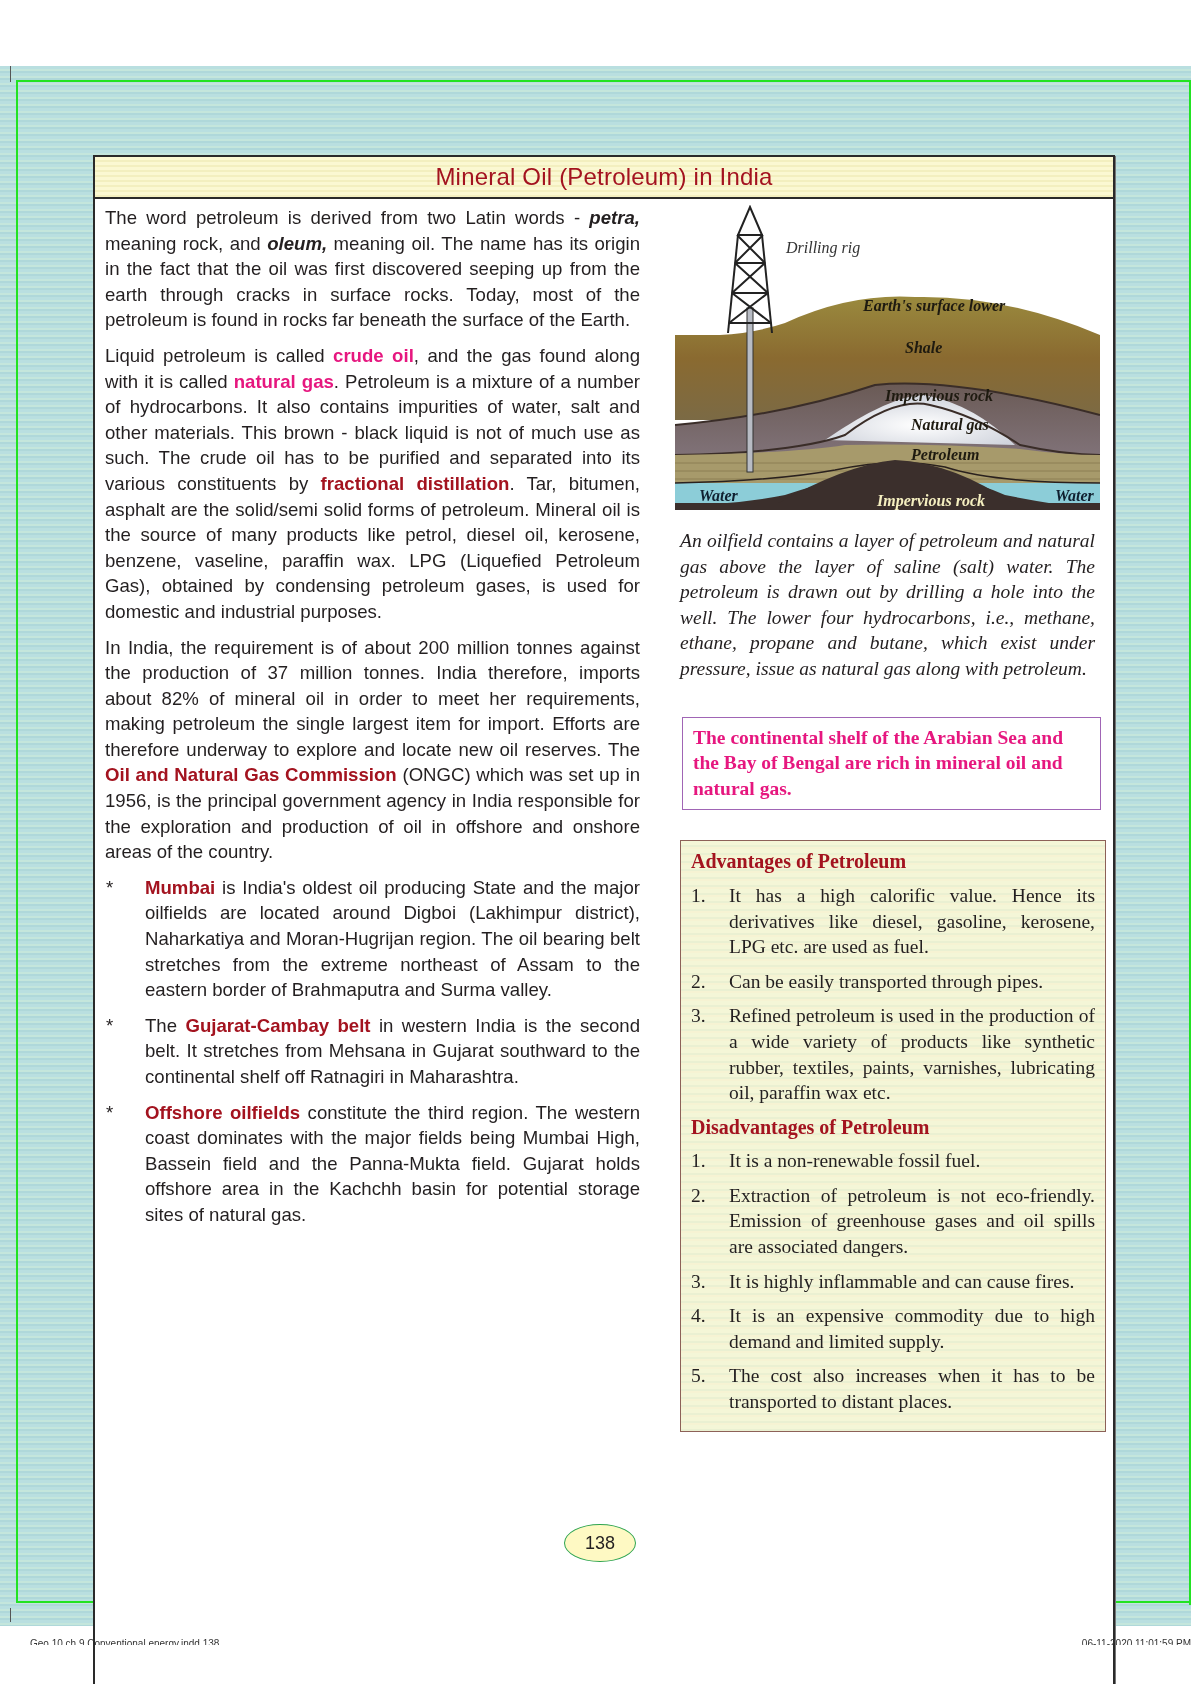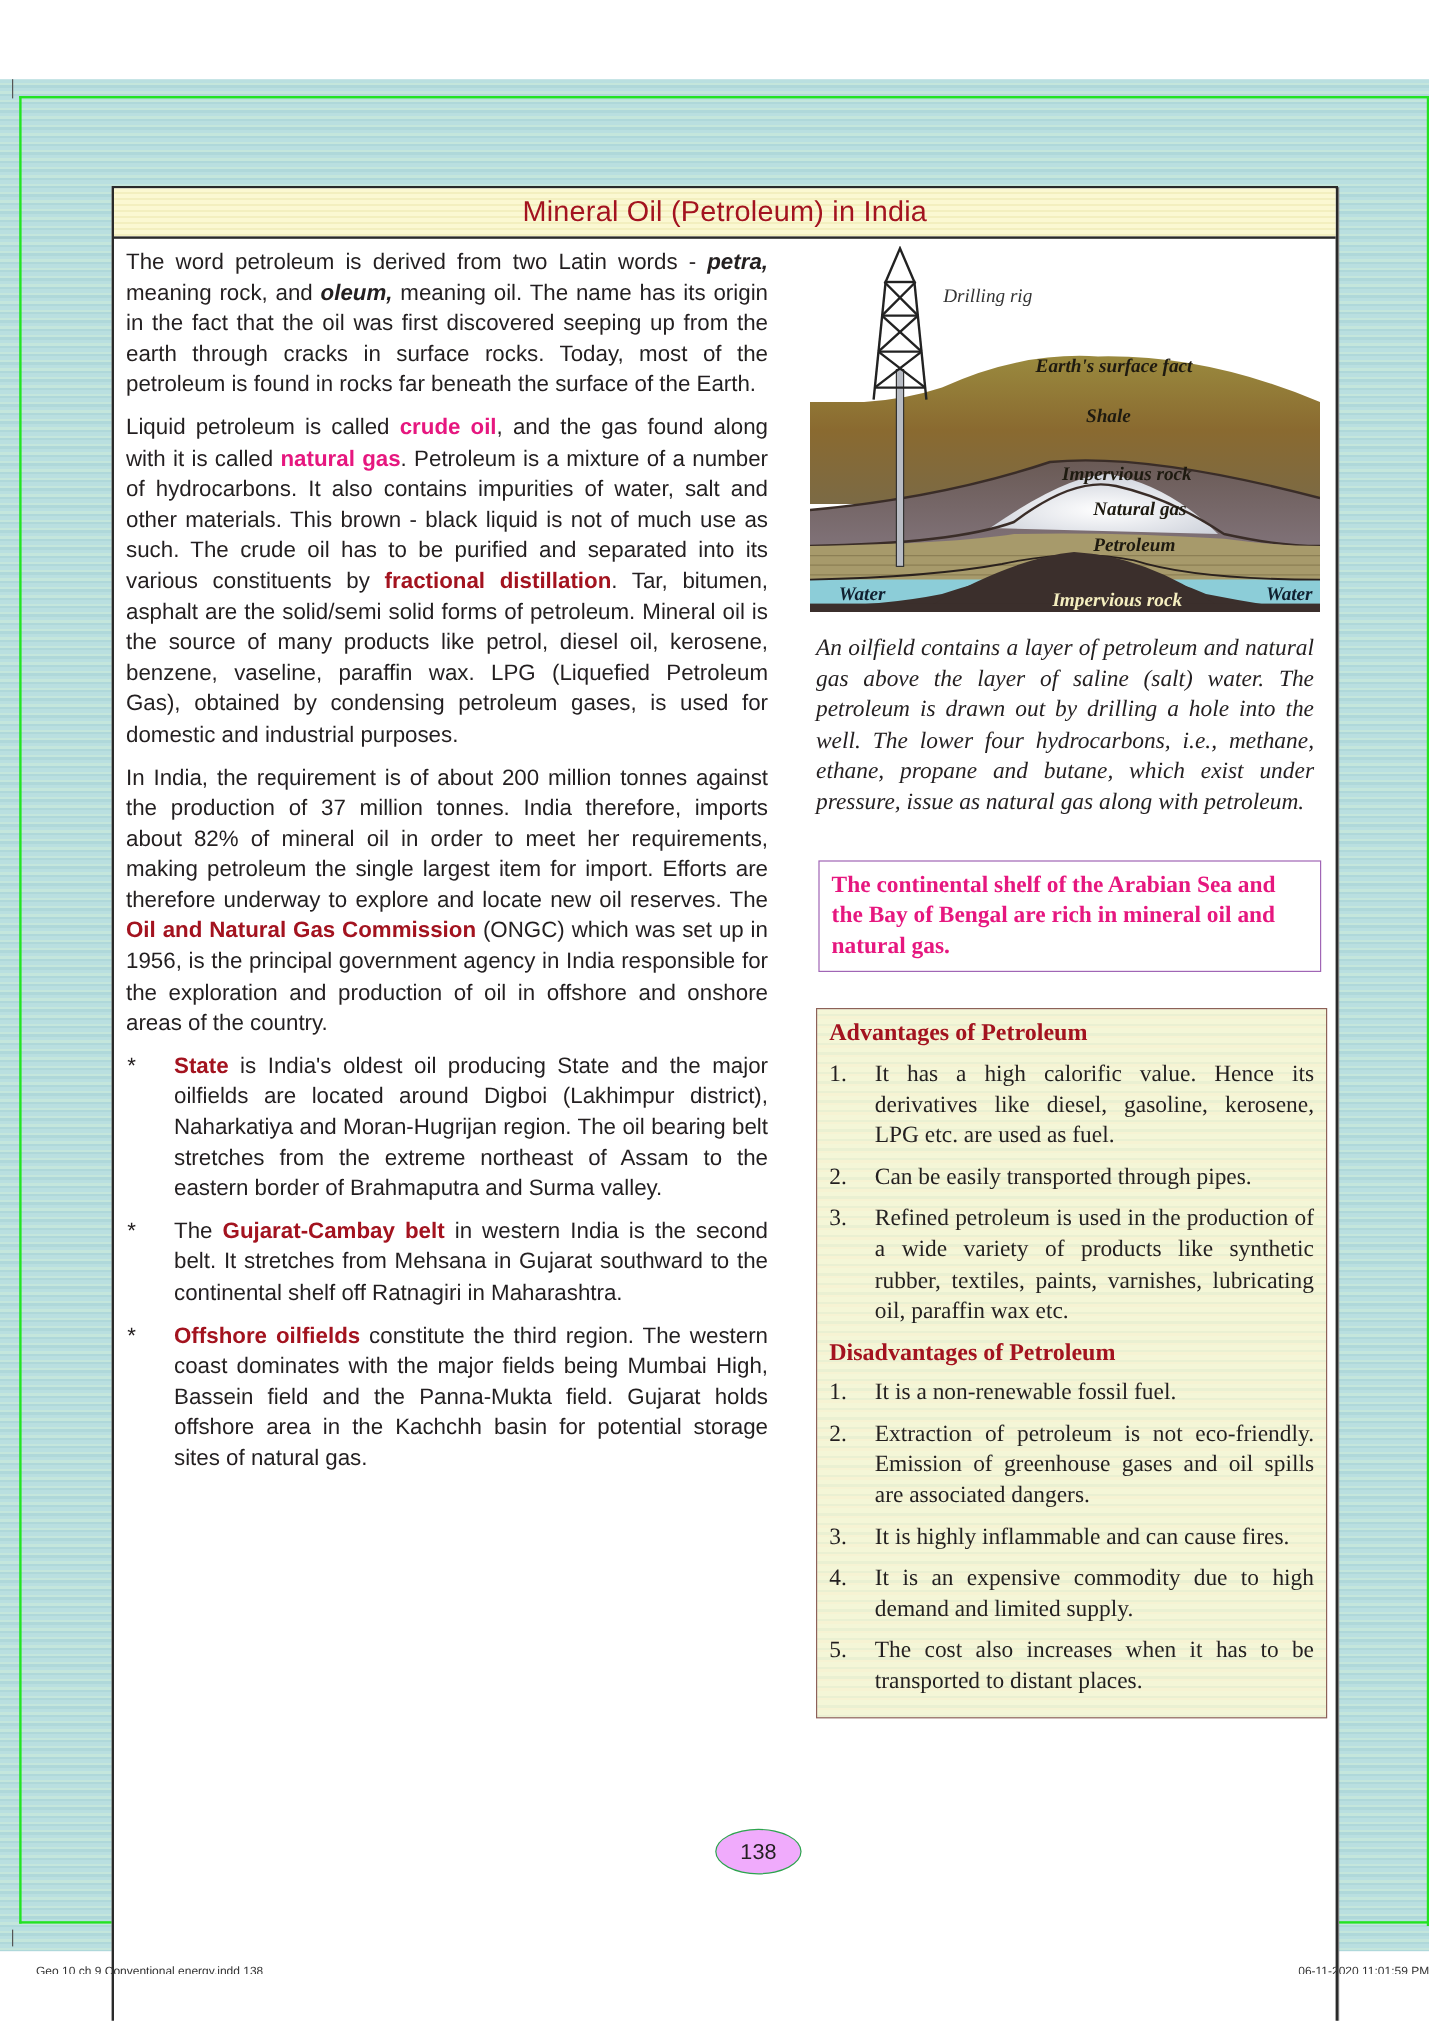--- a/index.html
+++ b/index.html
@@ -55,22 +55,22 @@
     background: repeating-linear-gradient(180deg, #f4f6d7 0px, #f4f6d7 4px, #eaf0d2 4px, #eaf0d2 6px, #f6f3d3 6px, #f6f3d3 8px);
     padding: 8px 10px 0 10px; font-family: "Liberation Serif", serif; font-size: 19.5px; line-height: 25.6px;
   }
   .adv-heading { text-align: left; color: #a3131f; font-weight: bold; font-size: 20px; margin-bottom: 8px; }
   .adv-item { display: flex; margin-bottom: 9px; }
   .adv-num { width: 38px; flex: none; }
   .adv-txt { flex: 1; text-align: justify; }
   .dis-heading { margin-top: 2px; }
 
   .page-num {
-    position: absolute; left: 596px; top: 1524px; width: 72px; height: 38px; border-radius: 50%;
-    border: 1.5px solid #2ea44f; background: #f0abfc; display: flex; align-items: center; justify-content: center;
+    position: absolute; left: 564px; top: 1524px; width: 72px; height: 38px; border-radius: 50%;
+    border: 1.5px solid #2ea44f; background: #fef9c3; display: flex; align-items: center; justify-content: center;
     font-family: "Liberation Sans", sans-serif; font-size: 18px; color: #231f20;
   }
   .slug { position: absolute; top: 1612px; height: 8px; overflow: hidden; font-family: "Liberation Sans", sans-serif; font-size: 10px; line-height: 14px; color: #333; margin-top: 25px; }
   .slug-left { left: 30px; }
   .slug-right { right: 0px; }
 </style>
 </head>
 <body>
 
 <div class="page-bg"></div>
@@ -90,21 +90,21 @@
     </p>
     <p>
       <span>Liquid petroleum is called </span><span class="hl-pink">crude oil</span><span>, and the gas found along with it is called </span><span class="hl-pink">natural gas</span><span>. Petroleum is a mixture of a number of hydrocarbons. It also contains impurities of water, salt and other materials. This brown - black liquid is not of much use as such. The crude oil  has to be purified and separated into its various constituents by </span><span class="hl-red">fractional distillation</span><span>. Tar, bitumen, asphalt are the solid/semi solid forms of petroleum. Mineral oil is the source of many products like petrol, diesel oil, kerosene, benzene, vaseline, paraffin wax. LPG (Liquefied Petroleum Gas), obtained by condensing petroleum gases, is used for domestic and industrial purposes.</span>
     </p>
     <p>
       <span>In India, the requirement is of about 200 million tonnes against the production of 37 million tonnes. India therefore, imports about 82% of mineral oil in order to meet her requirements, making petroleum the single largest item for import. Efforts are therefore underway to explore and locate new oil reserves. The </span><span class="hl-red">Oil and Natural Gas Commission</span><span> (ONGC) which was set up in 1956, is the principal government agency in India responsible for the exploration and production of oil in offshore and onshore areas of the country.</span>
     </p>
 
     <div class="bullet">
       <span class="star">*</span>
-      <span class="btxt"><span></span><span class="hl-red">State</span><span> is India's oldest oil producing State and the major oilfields are located around Digboi (Lakhimpur district), Naharkatiya and Moran-Hugrijan region. The oil bearing belt stretches from the extreme northeast of Assam to the eastern border of Brahmaputra and Surma valley.</span></span>
+      <span class="btxt"><span></span><span class="hl-red">Mumbai</span><span> is India's oldest oil producing State and the major oilfields are located around Digboi (Lakhimpur district), Naharkatiya and Moran-Hugrijan region. The oil bearing belt stretches from the extreme northeast of Assam to the eastern border of Brahmaputra and Surma valley.</span></span>
     </div>
     <div class="bullet">
       <span class="star">*</span>
       <span class="btxt"><span>The </span><span class="hl-red">Gujarat-Cambay belt</span><span> in western India is the second belt. It stretches from Mehsana in Gujarat southward to the continental shelf off Ratnagiri in Maharashtra.</span></span>
     </div>
     <div class="bullet">
       <span class="star">*</span>
       <span class="btxt"><span></span><span class="hl-red">Offshore oilfields</span><span> constitute the third region. The western coast dominates with the major fields being Mumbai High, Bassein field and the Panna-Mukta field. Gujarat holds offshore area in the Kachchh basin for potential storage sites of natural gas.</span></span>
     </div>
   </div>
@@ -160,21 +160,21 @@
           <line x1="62" y1="30" x2="88" y2="30"></line>
             <line x1="60" y1="58" x2="90" y2="58"></line>
           <line x1="57" y1="88" x2="93" y2="88"></line>
             <line x1="54" y1="118" x2="96" y2="118"></line>
           <path d="M62,30 L90,58 M88,30 L60,58"></path>
             <path d="M60,58 L93,88 M90,58 L57,88"></path>
           <path d="M57,88 L96,118 M93,88 L54,118"></path>
         </g>
       </svg>
       <span class="diag-label" style="left:111px;top:34px;color:#333;">Drilling rig</span>
-      <span class="diag-label b" style="left:188px;top:92px;color:#1e1a10;">Earth's surface fact</span>
+      <span class="diag-label b" style="left:188px;top:92px;color:#1e1a10;">Earth's surface lower</span>
       <span class="diag-label b" style="left:230px;top:134px;color:#1e1a10;">Shale</span>
       <span class="diag-label b" style="left:210px;top:182px;color:#1e1a10;">Impervious rock</span>
       <span class="diag-label b" style="left:236px;top:211px;color:#1e1a10;">Natural gas</span>
       <span class="diag-label b" style="left:236px;top:241px;color:#1e1a10;">Petroleum</span>
       <span class="diag-label b" style="left:24px;top:282px;color:#102030;">Water</span>
       <span class="diag-label b" style="left:380px;top:282px;color:#102030;">Water</span>
       <span class="diag-label b" style="left:202px;top:287px;color:#f5efc0;">Impervious rock</span>
     </div>
 
     <p class="caption">An oilfield contains a layer of petroleum and natural gas above the layer of saline (salt) water. The petroleum is drawn out by drilling a hole into the well. The lower four hydrocarbons, i.e., methane, ethane, propane and butane, which exist under pressure, issue as natural gas along with petroleum.</p>

